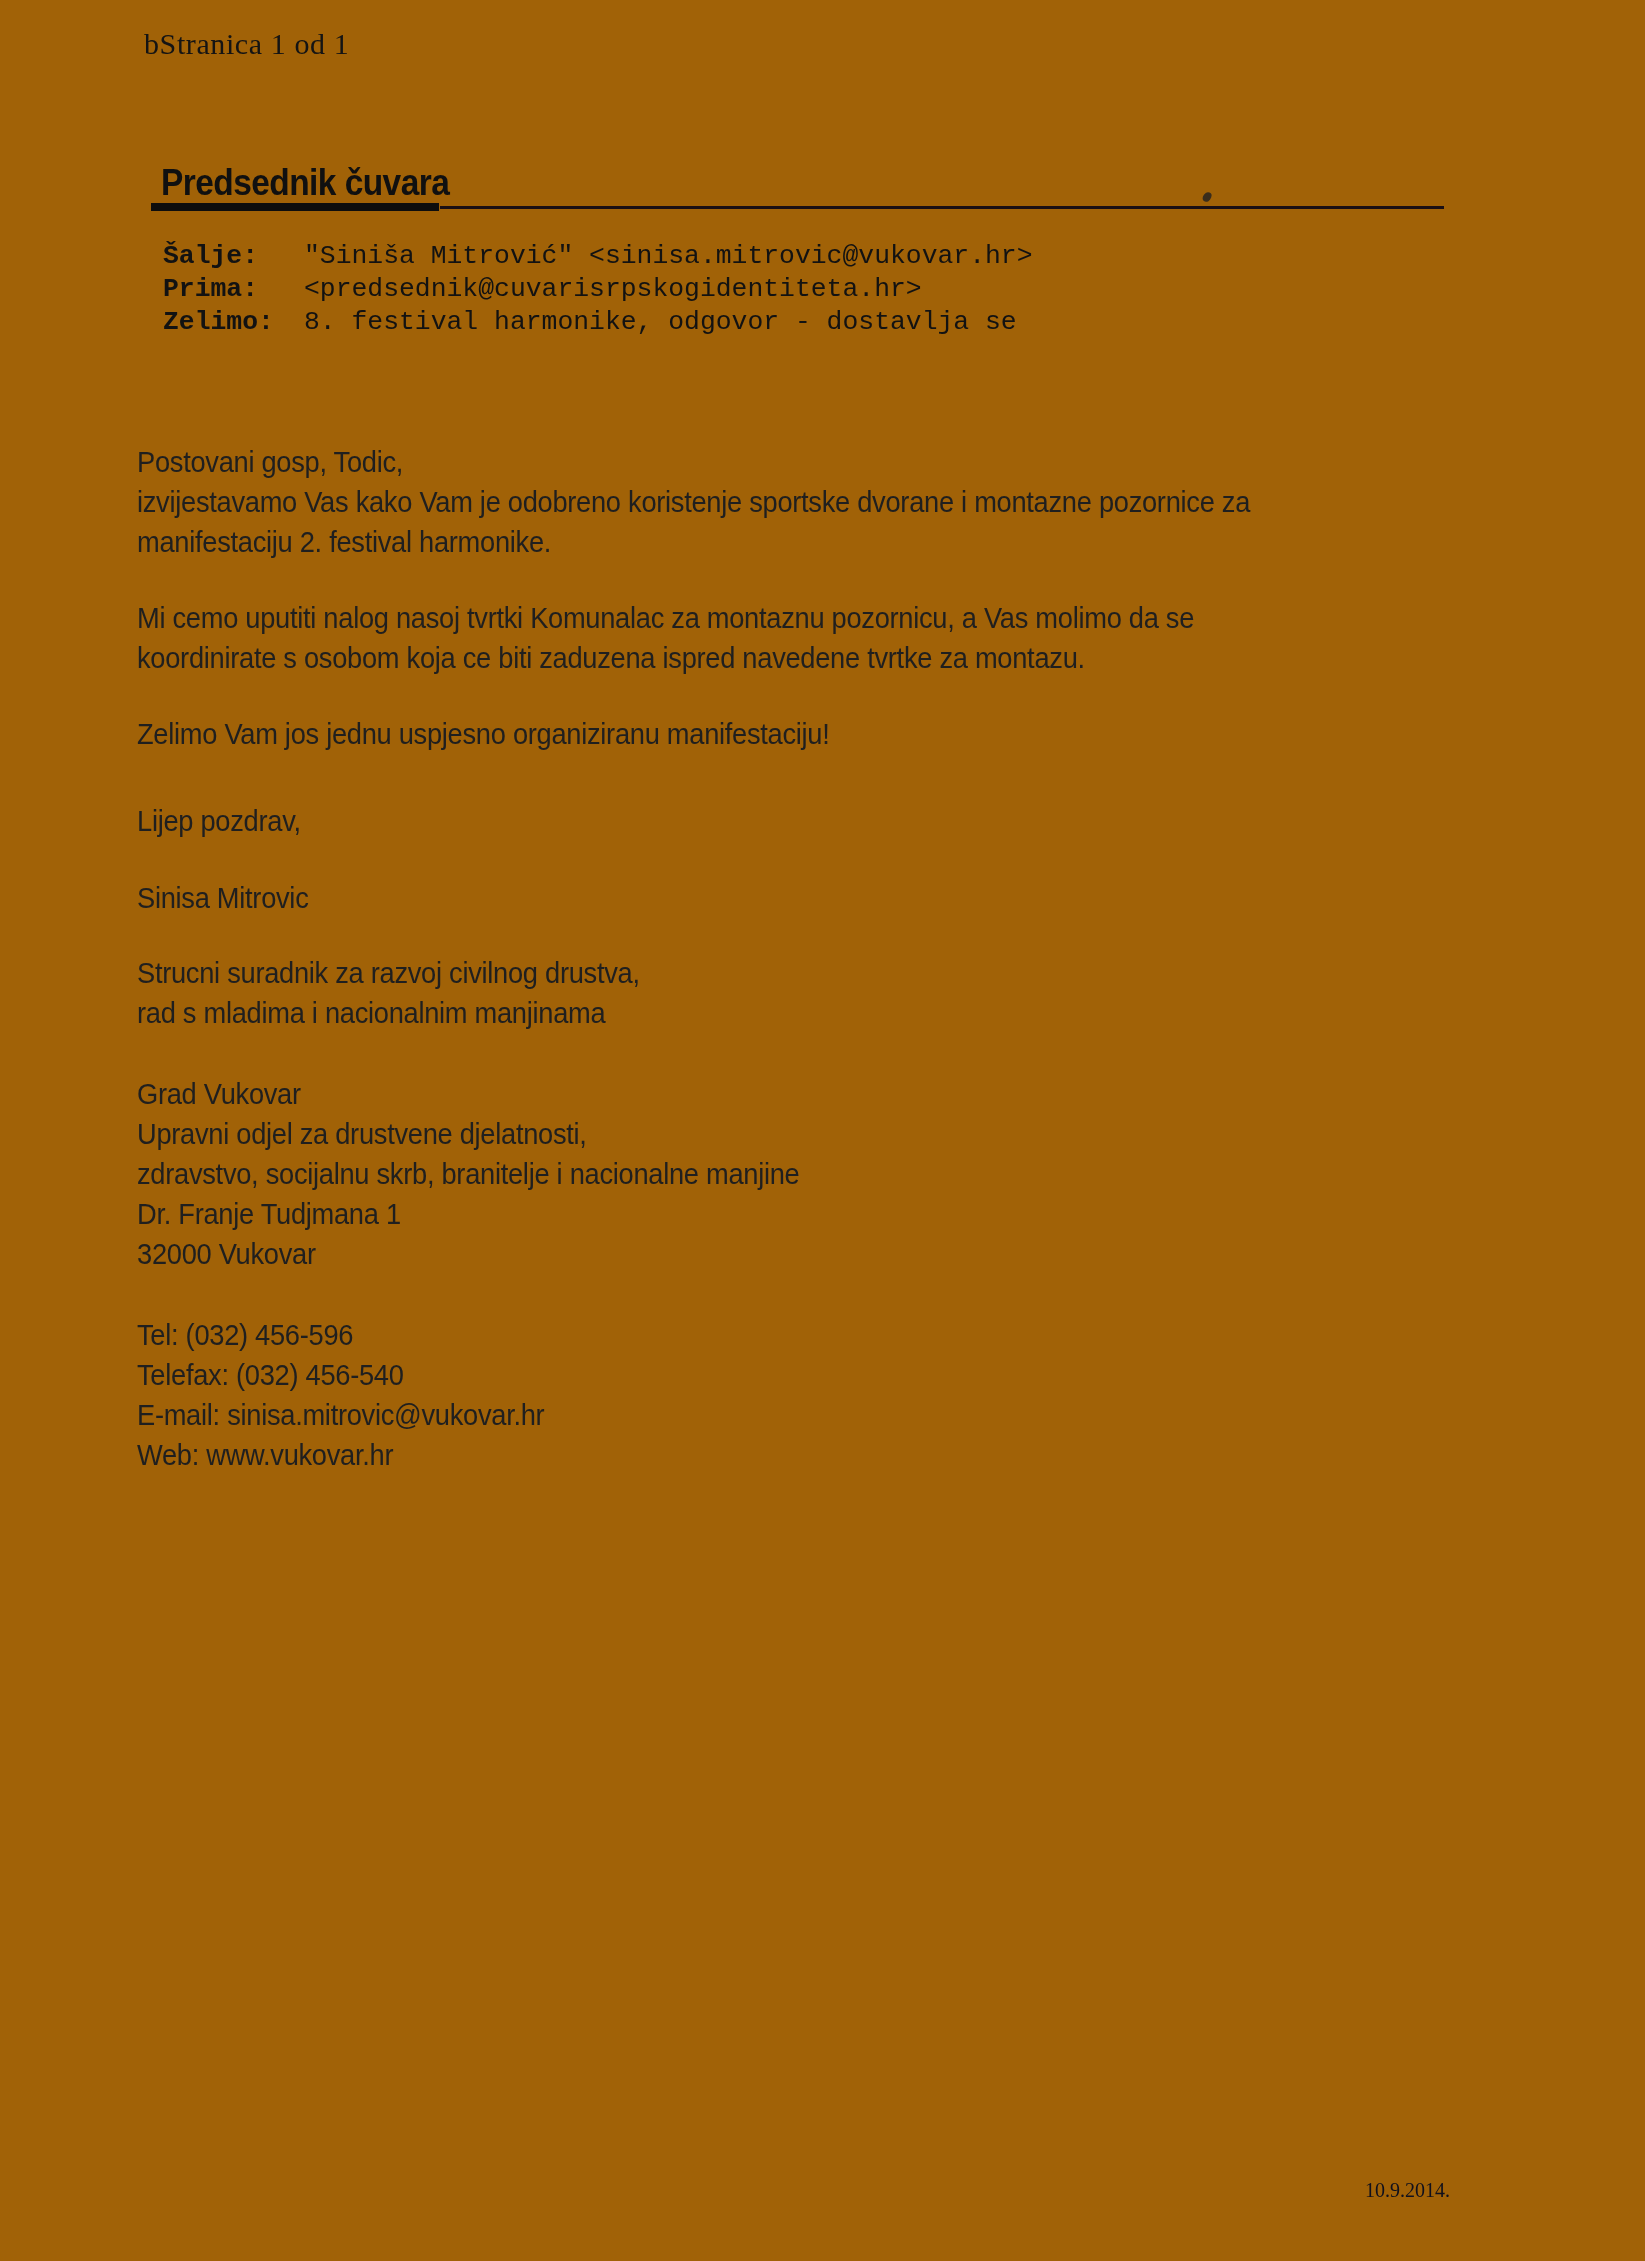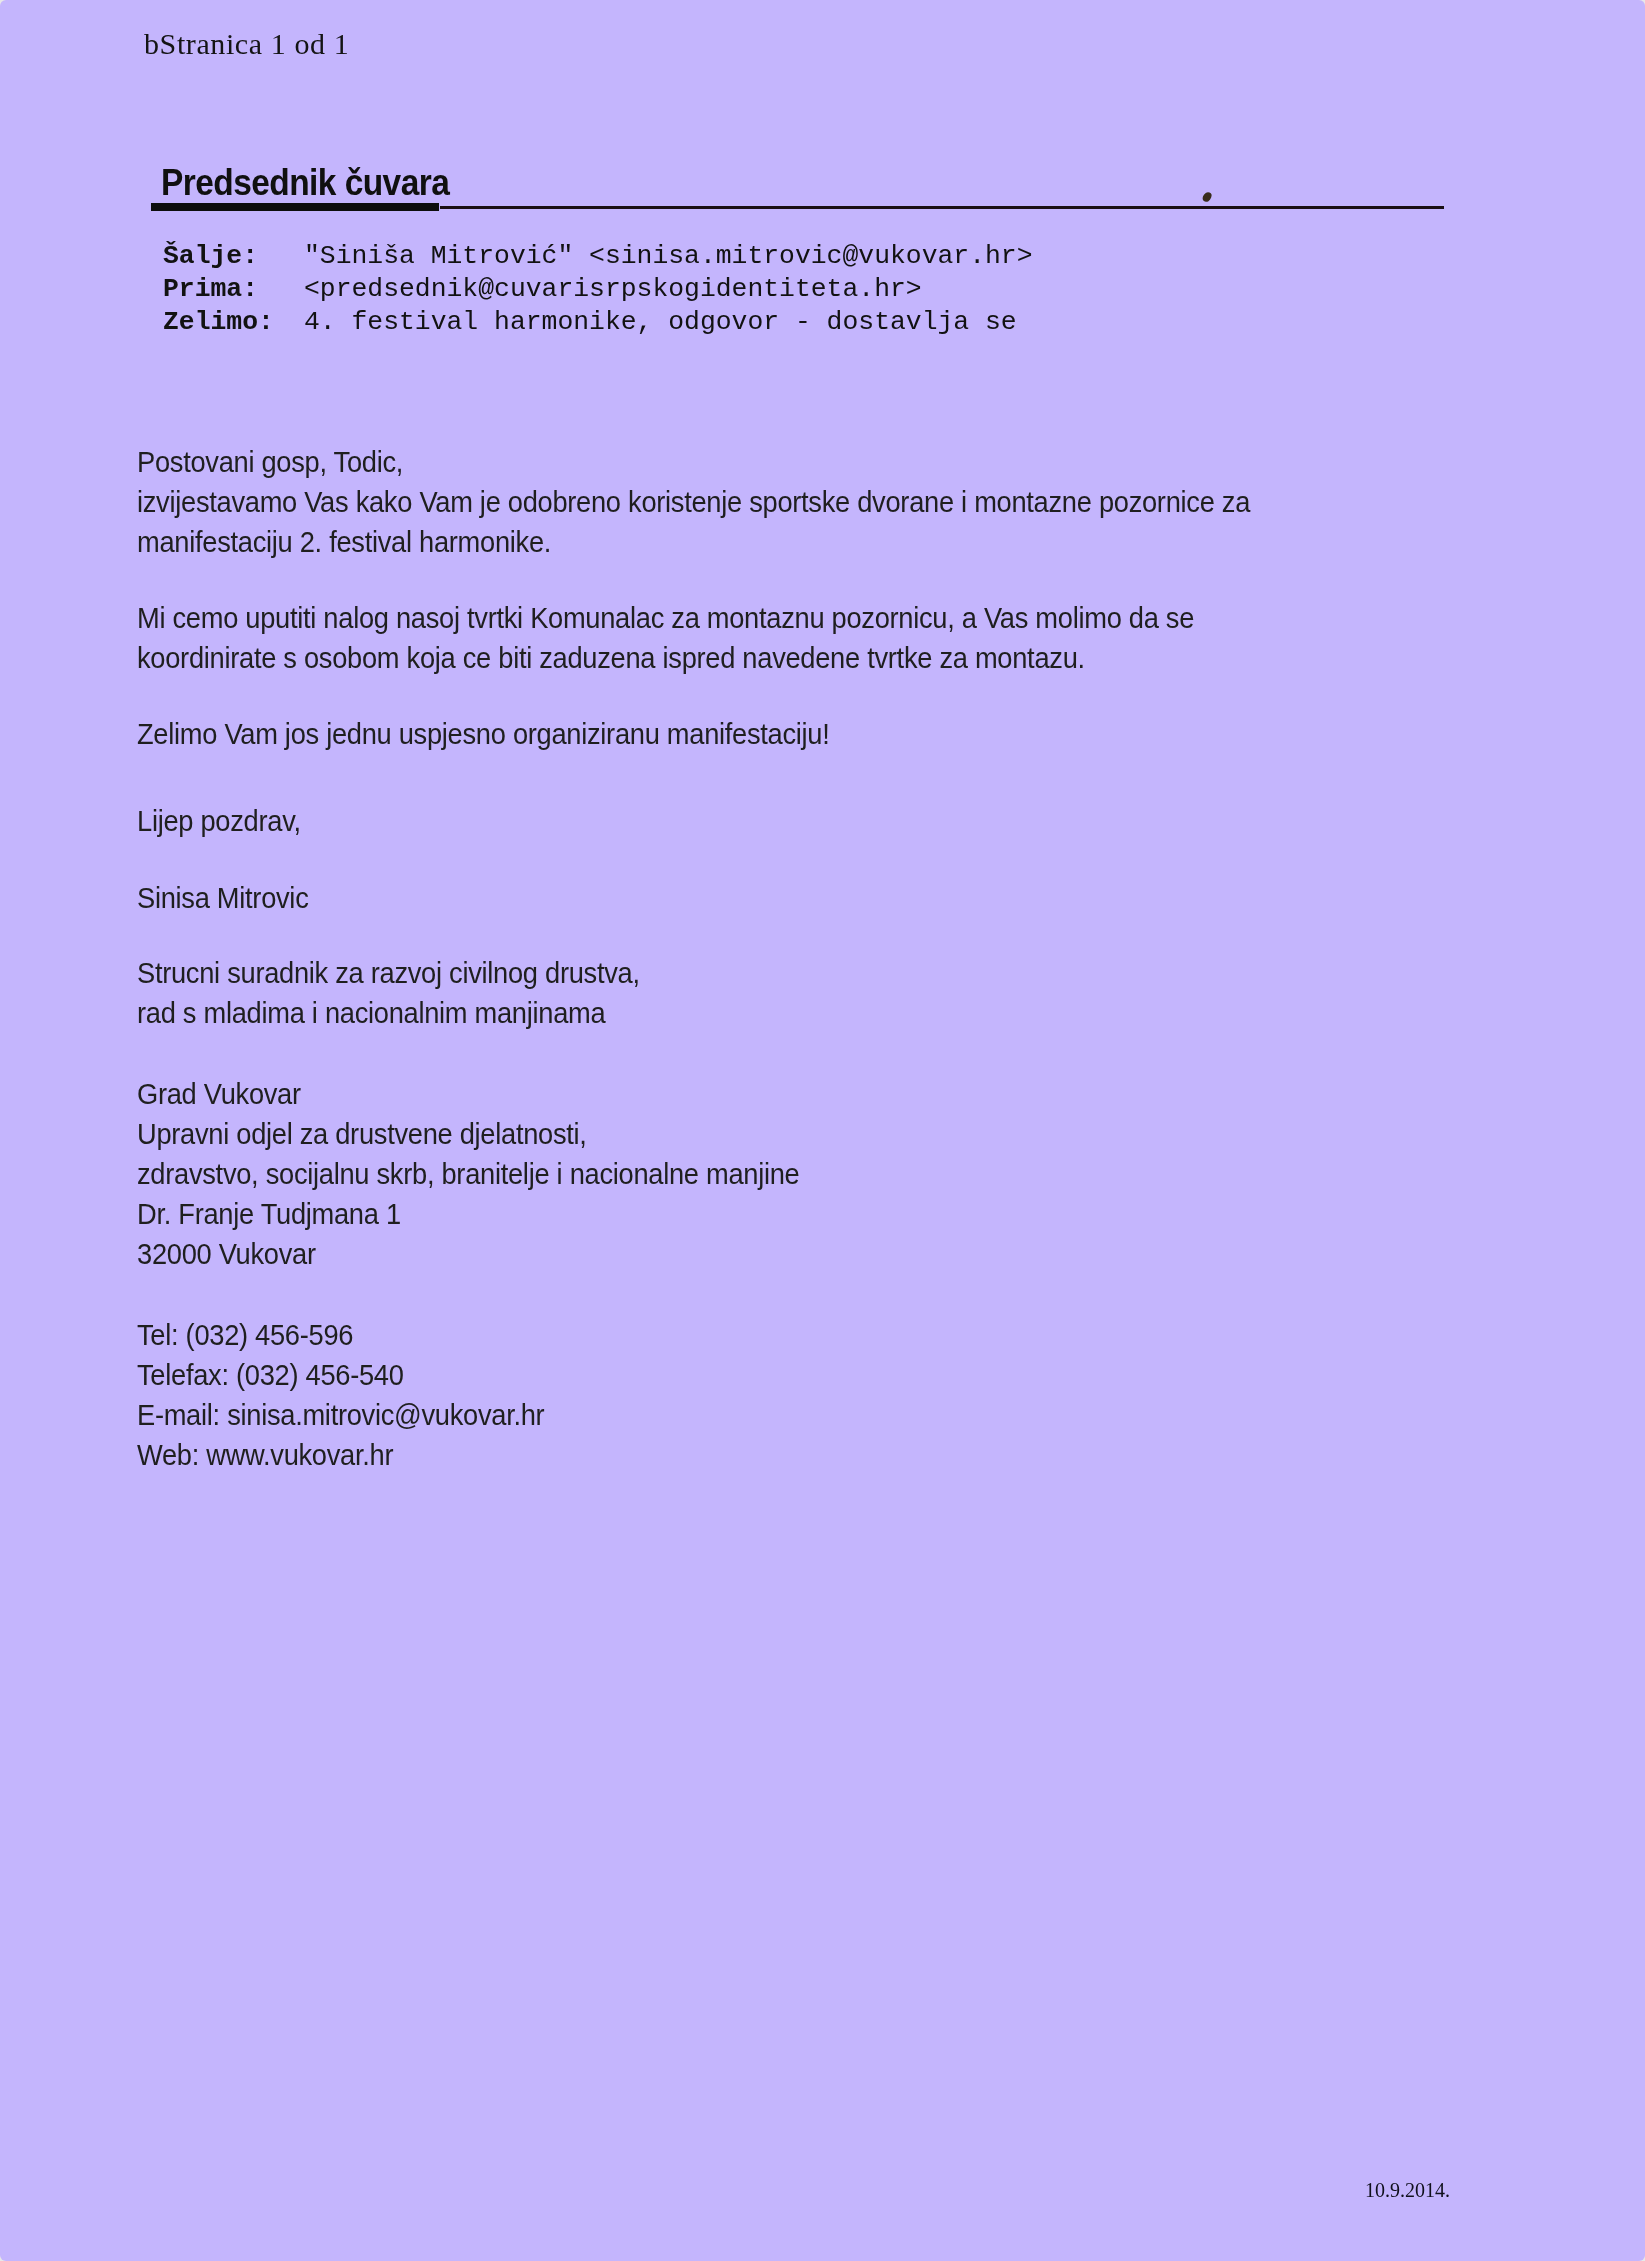--- a/index.html
+++ b/index.html
@@ -1,22 +1,21 @@
 <!DOCTYPE html>
 <html style="font-size:10.3px"><head>
 <meta charset="utf-8">
 <style>
   html,body{margin:0;padding:0;background:#e8e8e8;}
   .page{
     position:relative;
     width:1645px;height:2261px;
-    background:#c4b5fd;
+    background:#a16207;
     overflow:hidden;
     color:#1c1c1c;
-    border-radius:6px;
   }
 
   .page-indicator{
     position:absolute;left:144px;top:27px;
     font-family:"Liberation Serif", serif;
     font-size:30px;color:#141414;
     letter-spacing:0.6px;
   }
 
   .email-title{
@@ -90,21 +89,21 @@
     <div class="hrow">
       <div class="hlabel">Šalje:</div>
       <div class="hvalue">"Siniša Mitrović" &lt;sinisa.mitrovic@vukovar.hr&gt;</div>
     </div>
     <div class="hrow">
       <div class="hlabel">Prima:</div>
       <div class="hvalue">&lt;predsednik@cuvarisrpskogidentiteta.hr&gt;</div>
     </div>
     <div class="hrow">
       <div class="hlabel">Zelimo:</div>
-      <div class="hvalue">4. festival harmonike, odgovor - dostavlja se</div>
+      <div class="hvalue">8. festival harmonike, odgovor - dostavlja se</div>
     </div>
   </div>
 
   <div class="para p1">
     <div>Postovani gosp, Todic,</div>
     <div>izvijestavamo Vas kako Vam je odobreno koristenje sportske dvorane i montazne pozornice za</div>
     <div>manifestaciju 2. festival harmonike.</div>
   </div>
 
   <div class="para p2">

